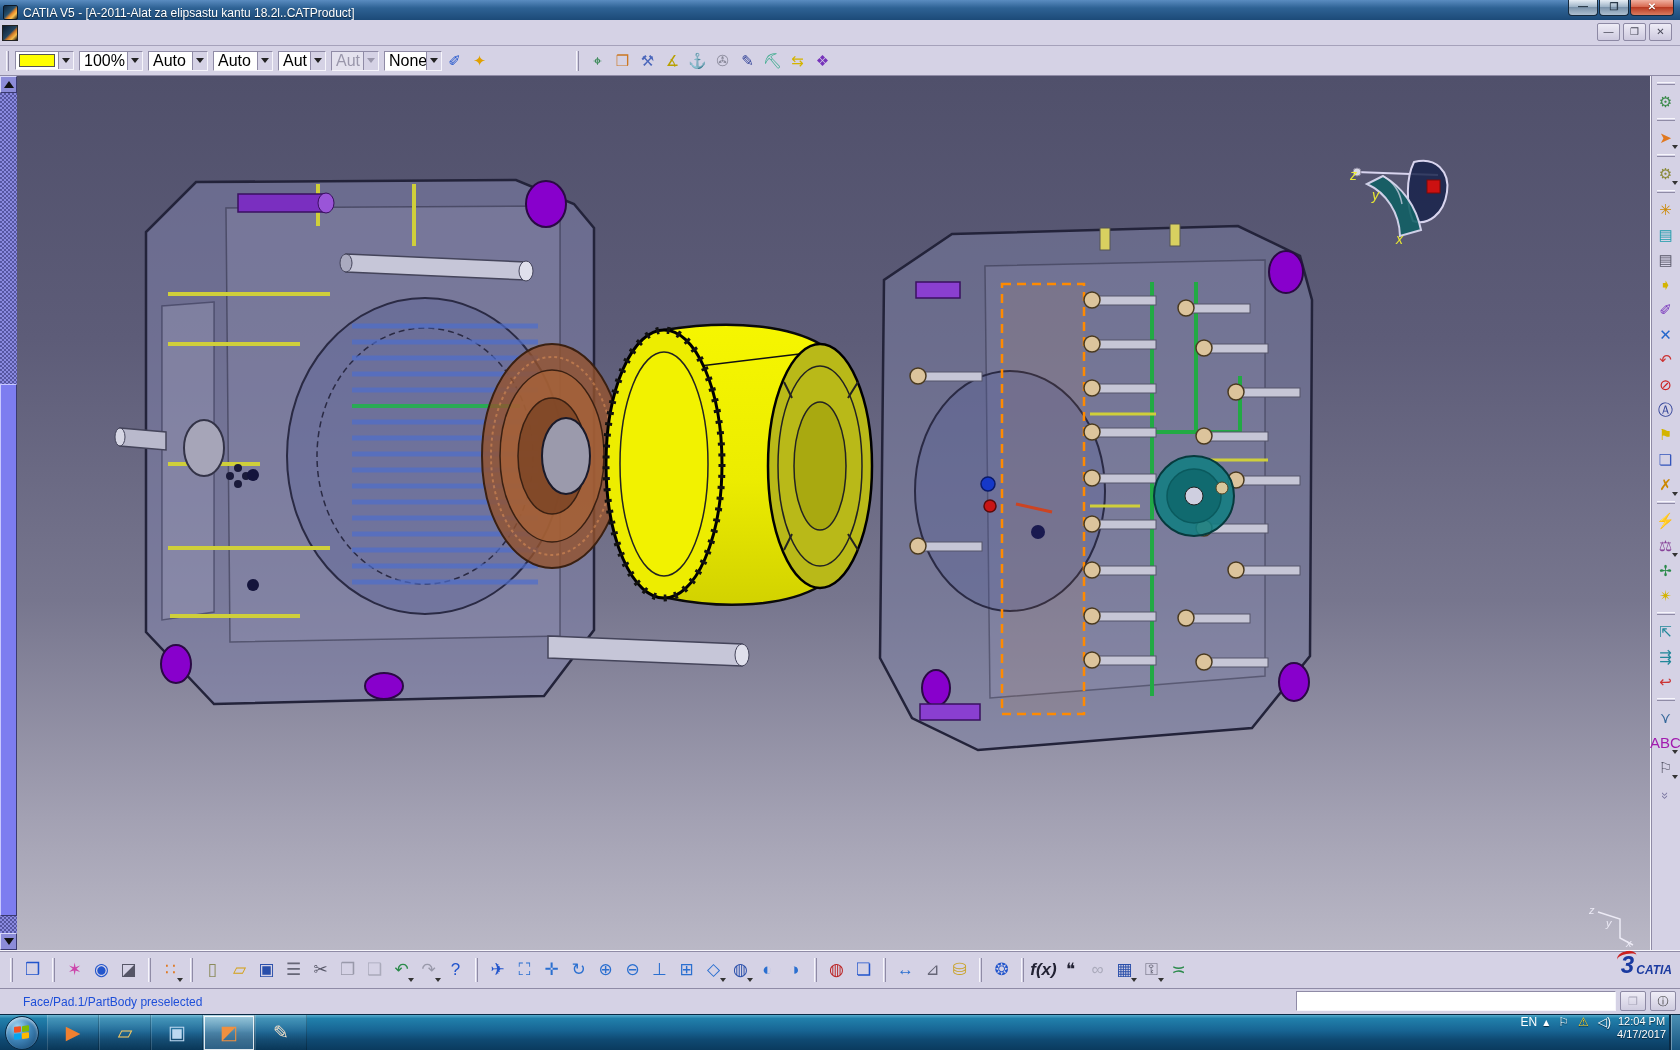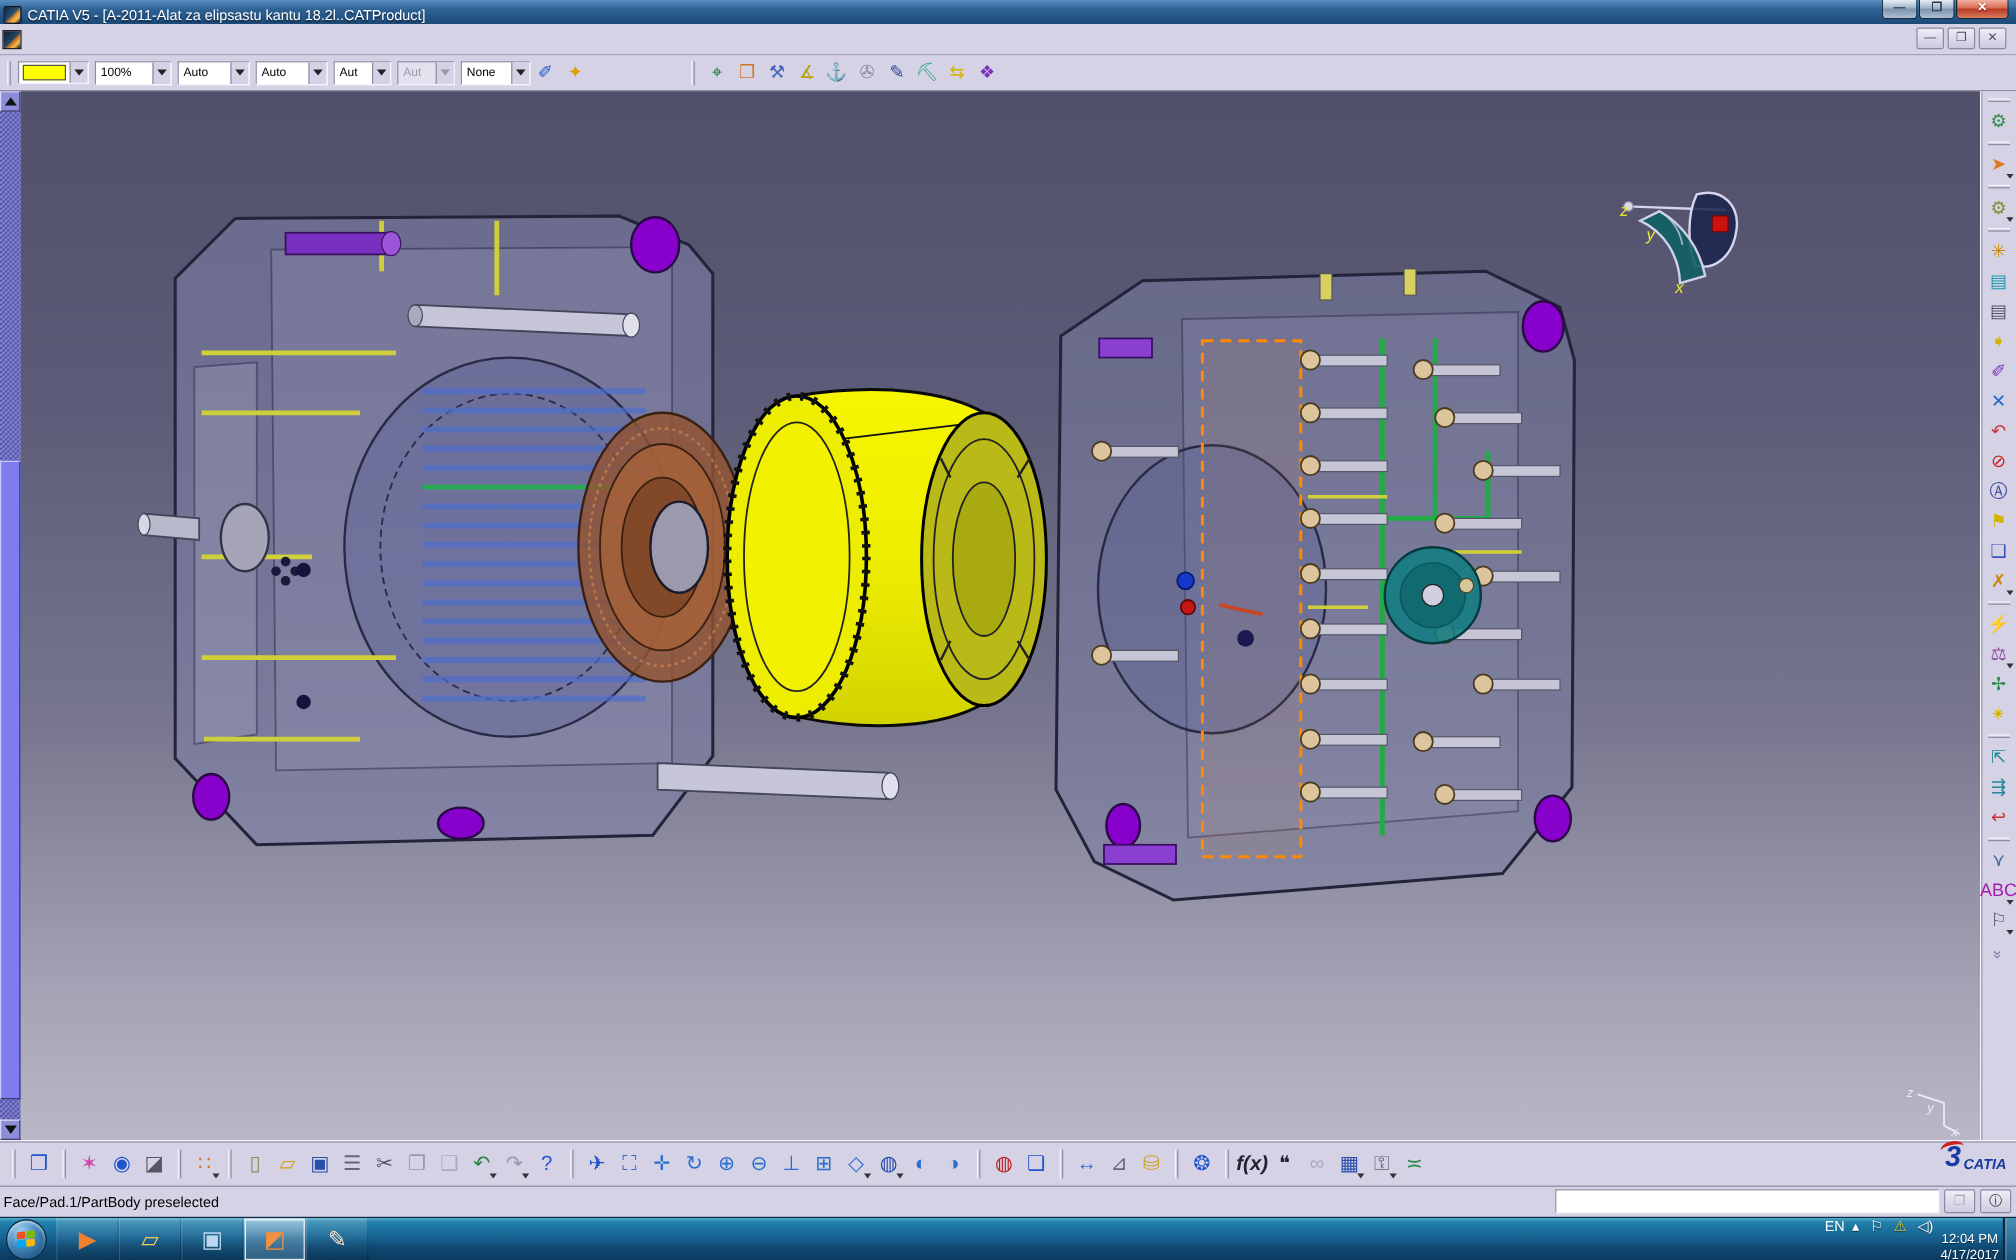--- a/index.html
+++ b/index.html
@@ -24,21 +24,21 @@
   .mdibtn { width:23px; height:18px; background:linear-gradient(180deg,#eeecf6,#cdc9de); border:1px solid #8d89a4; border-radius:2px; color:#4a4a5a; font-size:10px; line-height:16px; text-align:center; }
 
   
   .toolbar { height:30px; background:#d5d2e5; border-bottom:1px solid #8f8ba6; display:flex; align-items:center; }
   .grip { width:3px; height:20px; border-left:1px solid #f6f5fb; border-right:1px solid #8f8ba6; margin:0 6px; }
   .swatch-box { display:flex; align-items:center; border:1px solid; border-color:#8f8ba6 #f6f5fb #f6f5fb #8f8ba6; background:#fff; height:19px; }
   .swatch { width:36px; height:13px; margin:2px 3px; border:1px solid #555; }
   .swatch-arrow { width:15px; height:17px; background:#d5d2e5; border-left:1px solid #8f8ba6; display:flex; align-items:center; justify-content:center; }
   .tri-down { width:0; height:0; border-left:4px solid transparent; border-right:4px solid transparent; border-top:5px solid #222; }
   .combo-strip { display:flex; align-items:center; gap:5px; margin-left:5px; }
-  .combo { display:flex; align-items:center; height:20px; background:#fff; border:1px solid; border-color:#8f8ba6 #f6f5fb #f6f5fb #8f8ba6; font-size:10px; }
+  .combo { display:flex; align-items:center; height:20px; background:#fff; border:1px solid; border-color:#8f8ba6 #f6f5fb #f6f5fb #8f8ba6; font-size:16px; }
   .combo-value { flex:1; padding:0 4px; white-space:nowrap; overflow:hidden; }
   .combo-btn { width:15px; height:18px; background:#d5d2e5; border-left:1px solid #8f8ba6; display:flex; align-items:center; justify-content:center; }
   .combo:nth-child(1){ width:64px; } .combo:nth-child(2){ width:60px; } .combo:nth-child(3){ width:60px; }
   .combo:nth-child(4){ width:48px; } .combo:nth-child(5){ width:48px; } .combo:nth-child(6){ width:58px; }
   .combo.disabled { background:#e4e2ee; color:#9a97ab; }
   .combo.disabled .combo-btn .tri-down { border-top-color:#9a97ab; }
   .icon-strip { display:flex; align-items:center; }
   .icon { position:relative; width:25px; height:25px; display:flex; align-items:center; justify-content:center; font-size:15px; line-height:1; }
   .icon.caret::after { content:""; position:absolute; right:1px; bottom:1px; border-left:3px solid transparent; border-right:3px solid transparent; border-top:4px solid #333; }
   .toolbar .std-gap { width:78px; }
@@ -72,40 +72,40 @@
   .bottom-toolbar .icon { width:27px; height:27px; font-size:17px; }
   .bt-strip { display:flex; align-items:center; }
   .fx { font-size:12px; font-style:italic; font-weight:bold; }
   .brand { position:absolute; right:8px; top:2px; display:flex; align-items:flex-end; }
   .brand-3 { font-size:24px; font-weight:bold; font-style:italic; color:#1a3aa0; line-height:1; position:relative; }
   .brand-3::before { content:""; position:absolute; left:-4px; top:-2px; width:20px; height:10px; border-top:3px solid #cc2020; border-radius:50%; transform:rotate(-12deg); }
   .brand-name { font-size:12px; font-weight:bold; font-style:italic; color:#1a3aa0; margin-left:2px; }
 
   
   .statusbar { height:26px; background:#d5d2e5; border-top:1px solid #8f8ba6; display:flex; align-items:center; position:relative; }
-  .status-msg { font-size:12px; color:#000000; padding-left:3px; }
+  .status-msg { font-size:12px; color:#1d4ed8; padding-left:23px; }
   .status-right { position:absolute; right:4px; top:2px; display:flex; align-items:center; gap:4px; }
   .power-input { width:320px; height:20px; border:1px solid; border-color:#8f8ba6 #f6f5fb #f6f5fb #8f8ba6; background:#fff; font-size:11px; padding:0 4px; font-family:"Liberation Sans",sans-serif; }
   .sbtn { width:26px; height:20px; background:linear-gradient(180deg,#efedf7,#cfccdf); border:1px solid #8d89a4; border-radius:2px; font-size:11px; line-height:18px; text-align:center; color:#333; }
   .sbtn.disabled { color:#a8a5b8; }
 
   
   .taskbar { height:36px; background:linear-gradient(180deg,#55aacb 0%,#2180ab 10%,#176493 45%,#0f4a73 70%,#0a3a5e 100%); display:flex; align-items:center; position:relative; border-top:1px solid #0a2a44; }
   .start-orb { width:34px; height:34px; margin:0 8px 0 5px; border-radius:50%; background:radial-gradient(circle at 35% 30%,#9fd4f2 0%,#3f84b8 45%,#123f68 100%); border:1px solid #0a2a44; display:flex; align-items:center; justify-content:center; box-shadow:inset 0 2px 3px rgba(255,255,255,.6); }
   .winflag { width:16px; height:14px; display:grid; grid-template-columns:7px 7px; grid-template-rows:6px 6px; gap:1px; transform:skewY(-6deg); }
   .winflag span { border-radius:1px; }
   .wf1{background:#f25022;} .wf2{background:#7fba00;} .wf3{background:#05a6f0;} .wf4{background:#ffb900;}
   .task-apps { display:flex; height:36px; }
   .task-app { width:52px; height:36px; display:flex; align-items:center; justify-content:center; font-size:19px; border-left:1px solid rgba(255,255,255,.15); border-right:1px solid rgba(0,0,0,.2); background:linear-gradient(180deg,rgba(255,255,255,.18),rgba(255,255,255,.04) 50%,rgba(0,0,0,.08)); }
   .task-app.active { background:linear-gradient(180deg,rgba(255,255,255,.55),rgba(255,255,255,.22) 50%,rgba(120,180,220,.3)); outline:1px solid rgba(255,255,255,.85); outline-offset:-2px; }
   .tray { position:absolute; right:14px; top:0; height:36px; display:flex; gap:6px; color:#fff; }
   .tray-lang { font-size:12px; }
   .tray-ic { font-size:12px; color:#fff; text-shadow:0 1px 1px rgba(0,0,0,.6); }
   .tray-ic.warn { color:#ffd020; }
-  .clock { text-align:center; font-size:11px; line-height:13px; text-shadow:0 1px 1px rgba(0,0,0,.6);margin-top:12px; }
+  .clock { text-align:center; font-size:11px; line-height:13px; text-shadow:0 1px 1px rgba(0,0,0,.6); }
   .show-desktop { position:absolute; right:0; top:0; width:11px; height:36px; background:linear-gradient(180deg,#4a90b5,#16537e); border-left:2px solid #0a2a44; box-shadow:inset 1px 0 0 rgba(255,255,255,.35); }
 
   text { font-family:"Liberation Sans",sans-serif; }
 </style>
 </head>
 <body>
 
 <div class="titlebar">
   <span class="app-icon"></span>
   <span class="title-text">CATIA V5 - [A-2011-Alat za elipsastu kantu 18.2l..CATProduct]</span>

